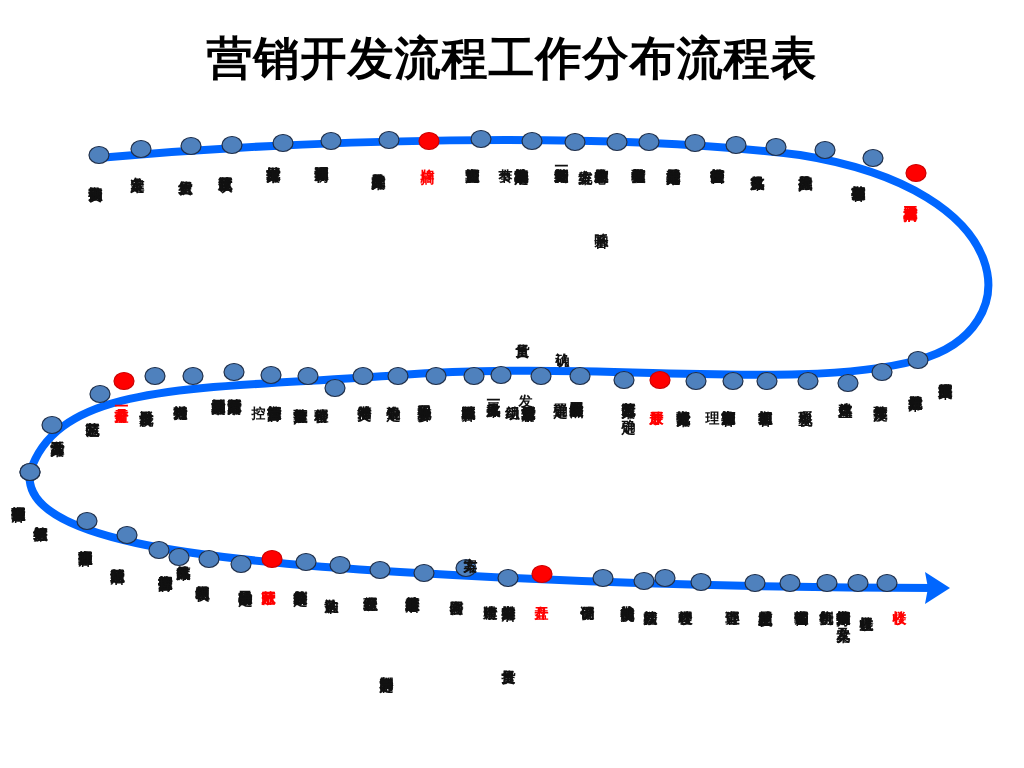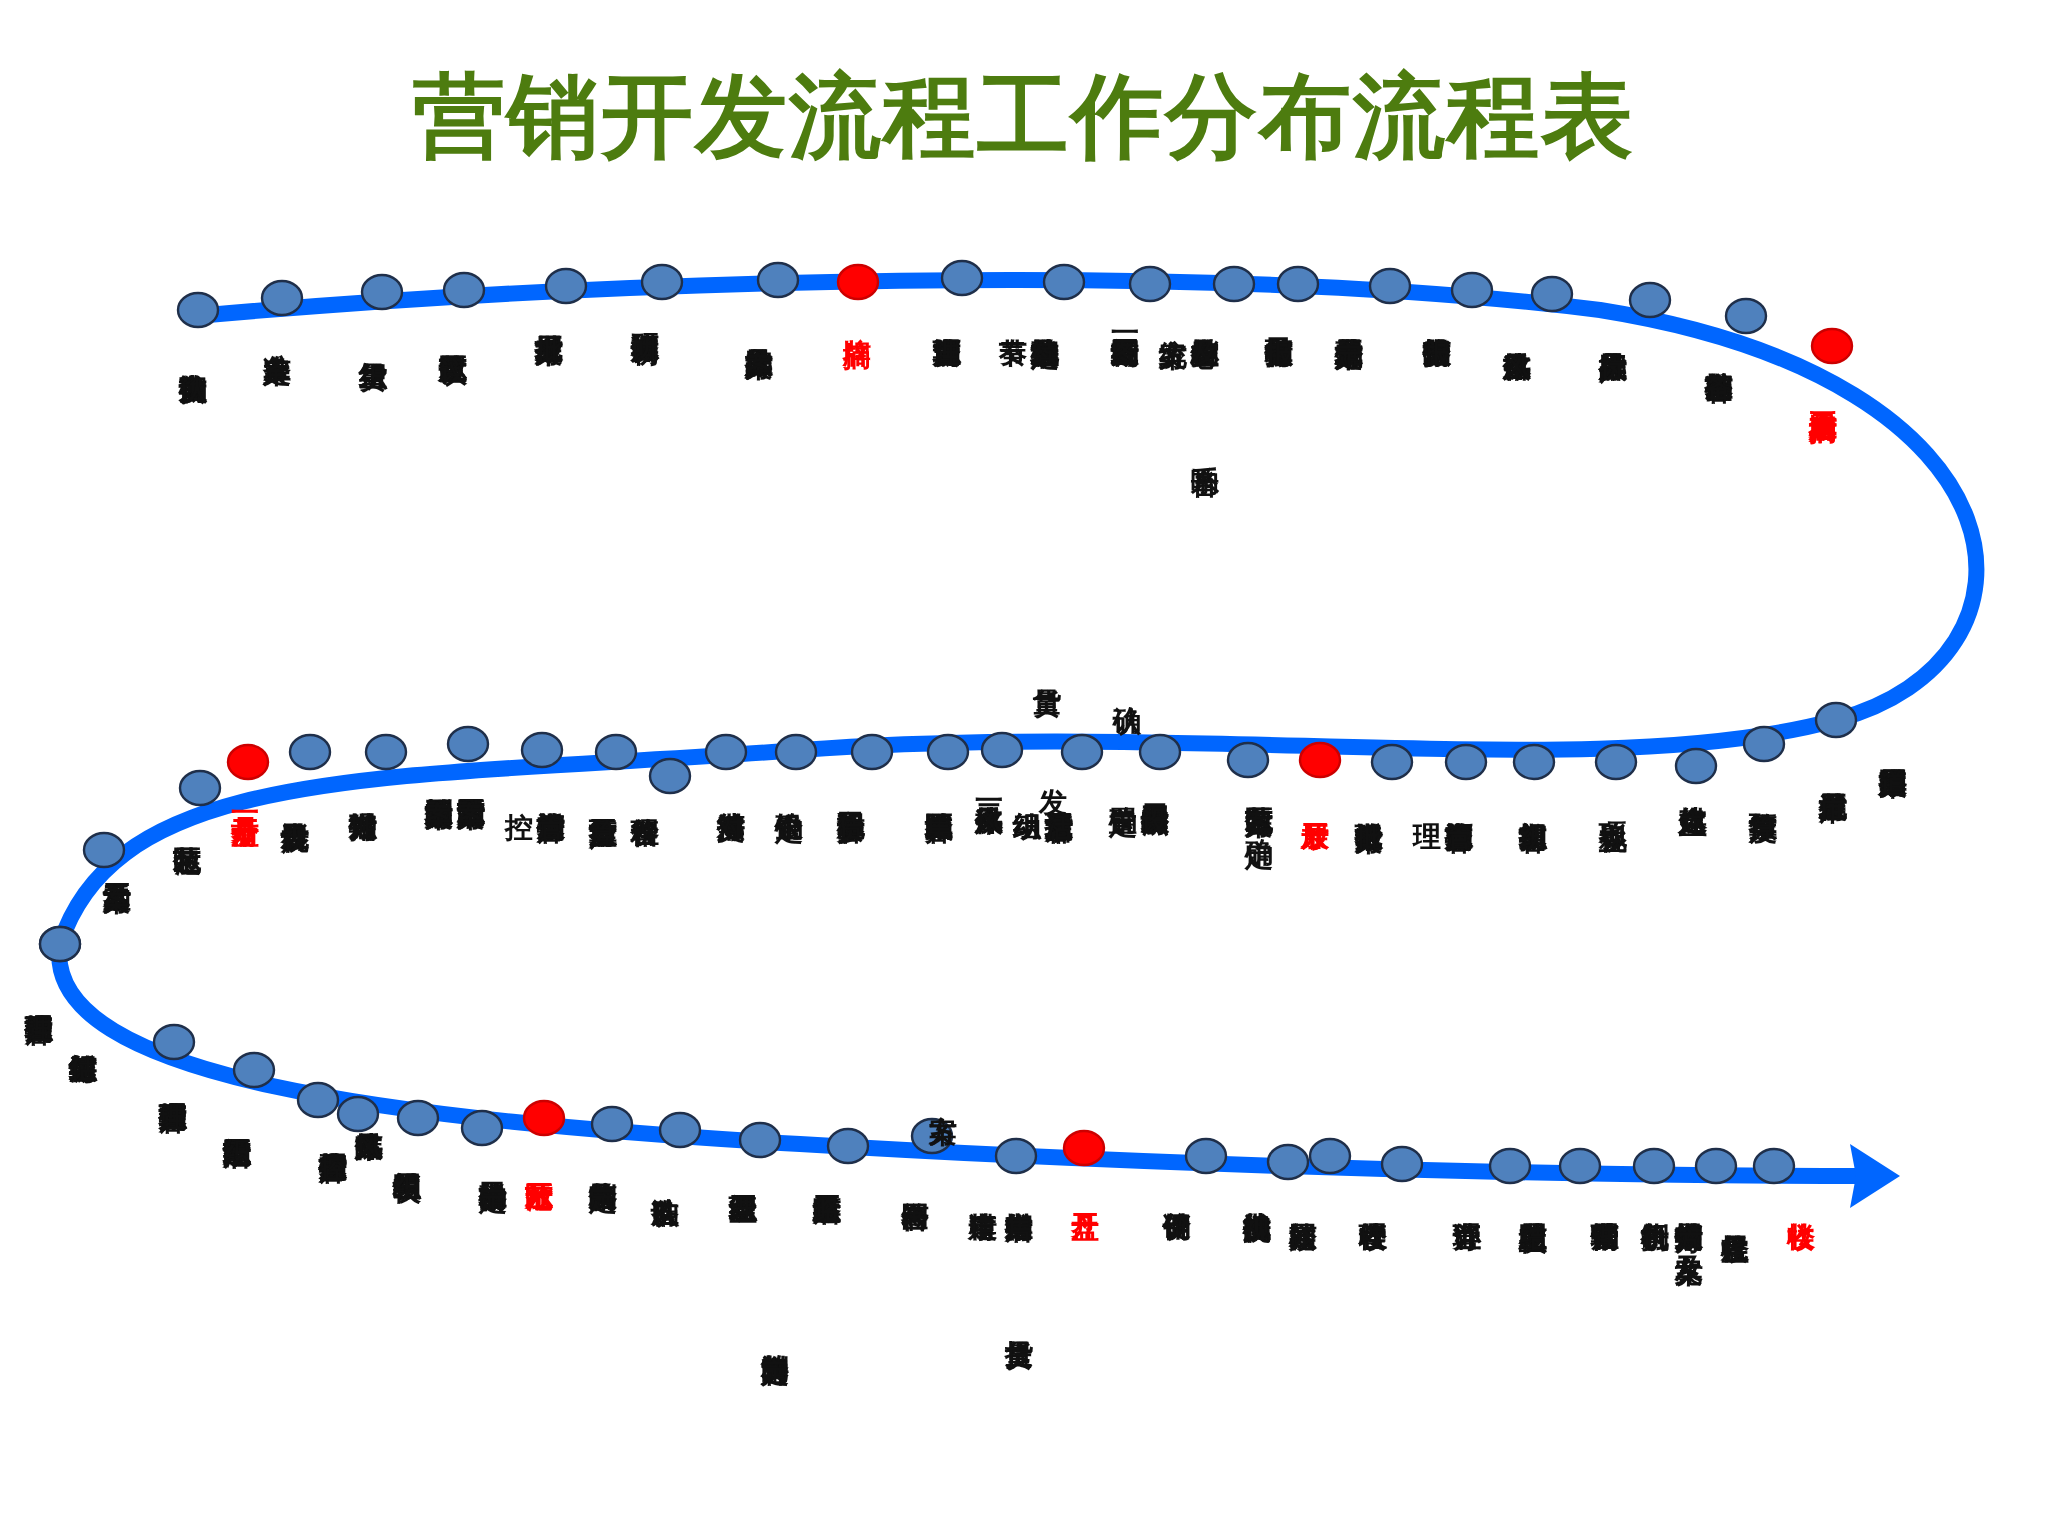--- a/index.html
+++ b/index.html
@@ -1,19 +1,19 @@
 <!DOCTYPE html>
 <html><head>
 <meta charset="utf-8">
 <style>
   html, body { margin:0; padding:0; background:#ffffff; }
   body { width:1024px; height:768px; position:relative; overflow:hidden;
          font-family: "DejaVu Sans", "Liberation Sans", sans-serif; }
   #title { position:absolute; left:0; top:28px; width:1024px; text-align:center;
-           font-size:46px; font-weight:bold; color:#4d7c0f; letter-spacing:1px; }
+           font-size:46px; font-weight:bold; color:#000000; letter-spacing:1px; }
   svg#flow { position:absolute; left:0; top:0; }
   .lbl { position:absolute; writing-mode: vertical-rl; text-orientation: upright;
          font-size:14px; font-weight:bold; color:#111; line-height:15px; white-space:pre; letter-spacing:0px; }
   .lbl.red { color:#ff0000; }
 </style>
 </head>
 <body>
 
 <div id="title">营销开发流程工作分布流程表</div>
 

